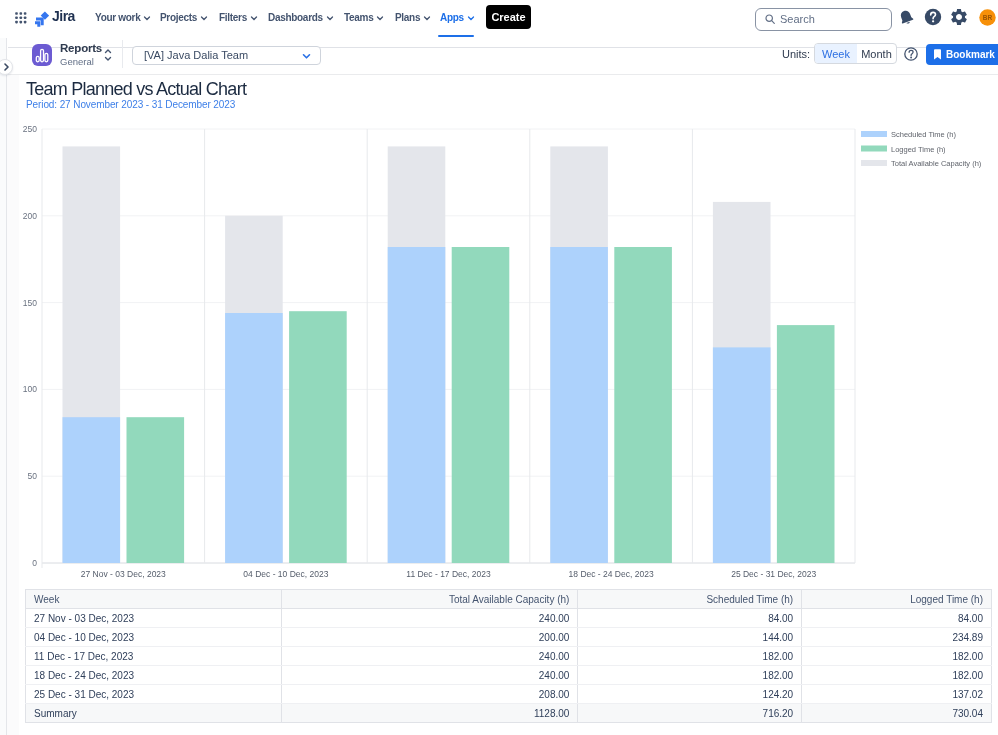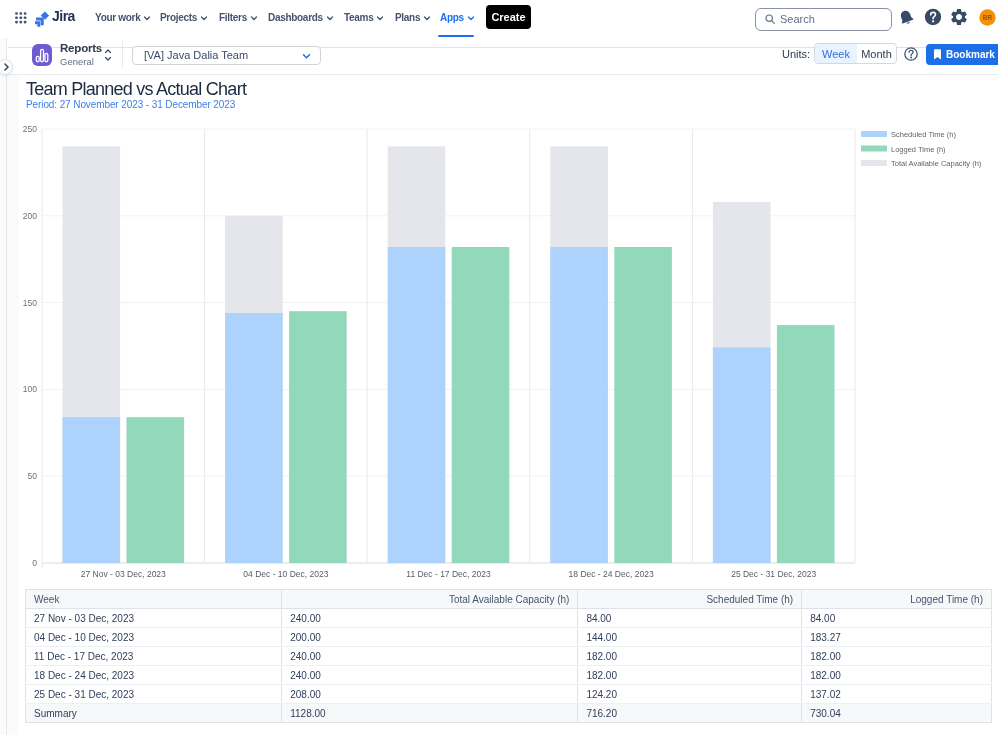--- a/index.html
+++ b/index.html
@@ -27,21 +27,21 @@
   #toggle .wk { width:42px; background:#e9f2ff; color:#2c6fe2; font-size:11px; font-weight:500; text-align:center; line-height:20px; }
   #toggle .mo { flex:1; color:#2f3b4f; font-size:11px; font-weight:500; text-align:center; line-height:20px; }
   #bookmark { position:absolute; left:926px; top:44px; width:92px; height:21px; background:#1d6fe8; border-radius:4px; color:#fff; font-size:10px; font-weight:700; line-height:21px; white-space:nowrap; }
   
   #h1 { position:absolute; left:26px; top:79px; font-size:18px; font-weight:500; color:#1c2b41; letter-spacing:-0.75px; }
   #period { position:absolute; left:26px; top:99px; font-size:10px; color:#3d7fe8; letter-spacing:-0.1px; }
   
   #tbl { position:absolute; left:25px; top:589px; width:967px; border-collapse:collapse; font-size:10px; color:#2e3e59; }
   #tbl th { background:#f7f8f9; font-weight:400; color:#44546f; height:19px; border:1px solid #e0e2e7; padding:0 8px; text-align:right; }
   #tbl th:first-child { text-align:left; }
-  #tbl td { height:19px; border-left:1px solid #e0e2e7; border-right:1px solid #e0e2e7; border-bottom:1px solid #eff0f3; padding:0 8px; }
+  #tbl td { height:19px; border-left:1px solid #e0e2e7; border-right:1px solid #e0e2e7; border-bottom:1px solid #eff0f3; padding:0 8px; text-align:right; }
   #tbl td:first-child { text-align:left; }
   #tbl tr.sum td { background:#f7f8f9; border-top:1px solid #ef4444; border-bottom:1px solid #e0e2e7; }
 </style>
 </head>
 <body>
 <div id="page">
 
   <div id="nav">
     <svg class="abs" style="left:7px;top:12px" width="12" height="12" viewBox="0 0 12 12">
         <g fill="#44546f">
@@ -216,21 +216,21 @@
     <tr>
           <td>27 Nov - 03 Dec, 2023</td>
           <td>240.00</td>
           <td>84.00</td>
           <td>84.00</td>
         </tr>
     <tr>
           <td>04 Dec - 10 Dec, 2023</td>
           <td>200.00</td>
           <td>144.00</td>
-          <td>183.27</td>
+          <td>234.89</td>
         </tr>
     <tr>
           <td>11 Dec - 17 Dec, 2023</td>
           <td>240.00</td>
           <td>182.00</td>
           <td>182.00</td>
         </tr>
     <tr>
           <td>18 Dec - 24 Dec, 2023</td>
           <td>240.00</td>

